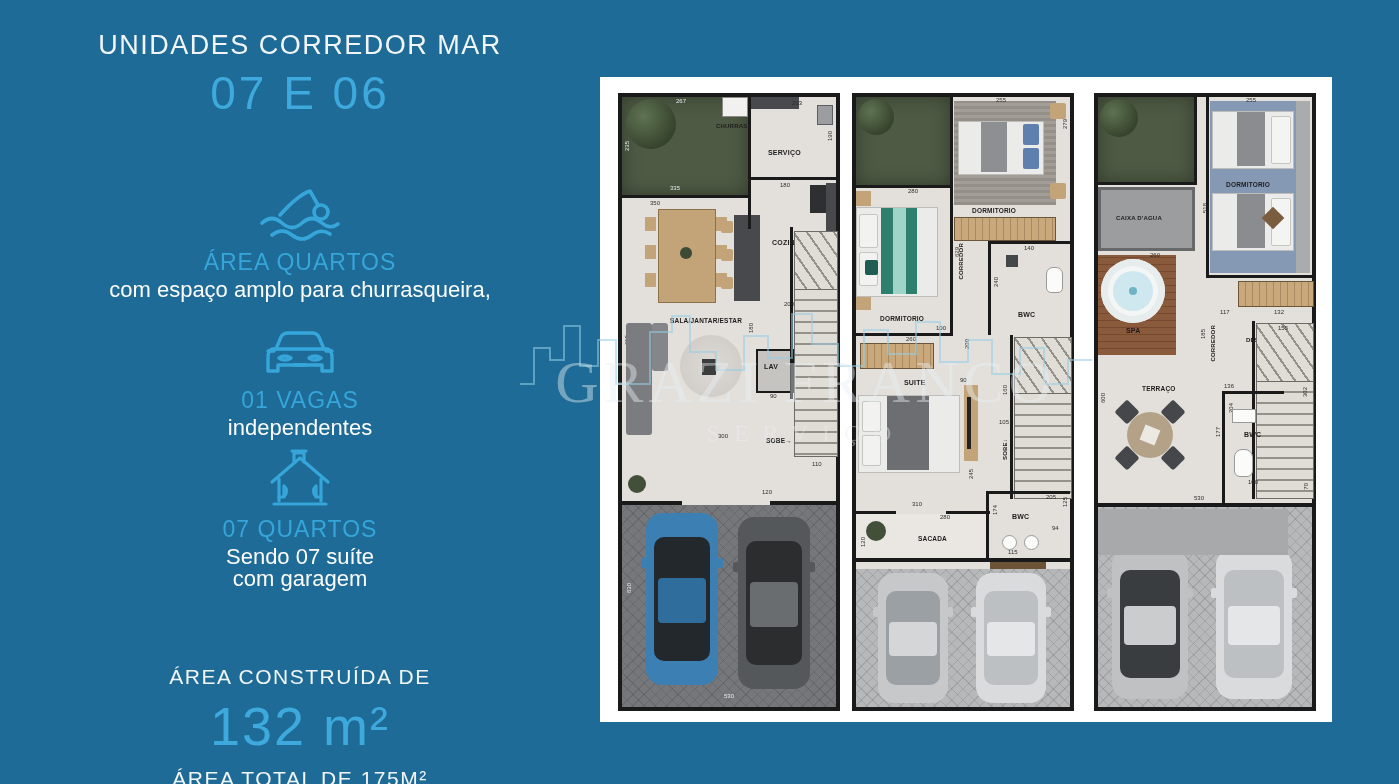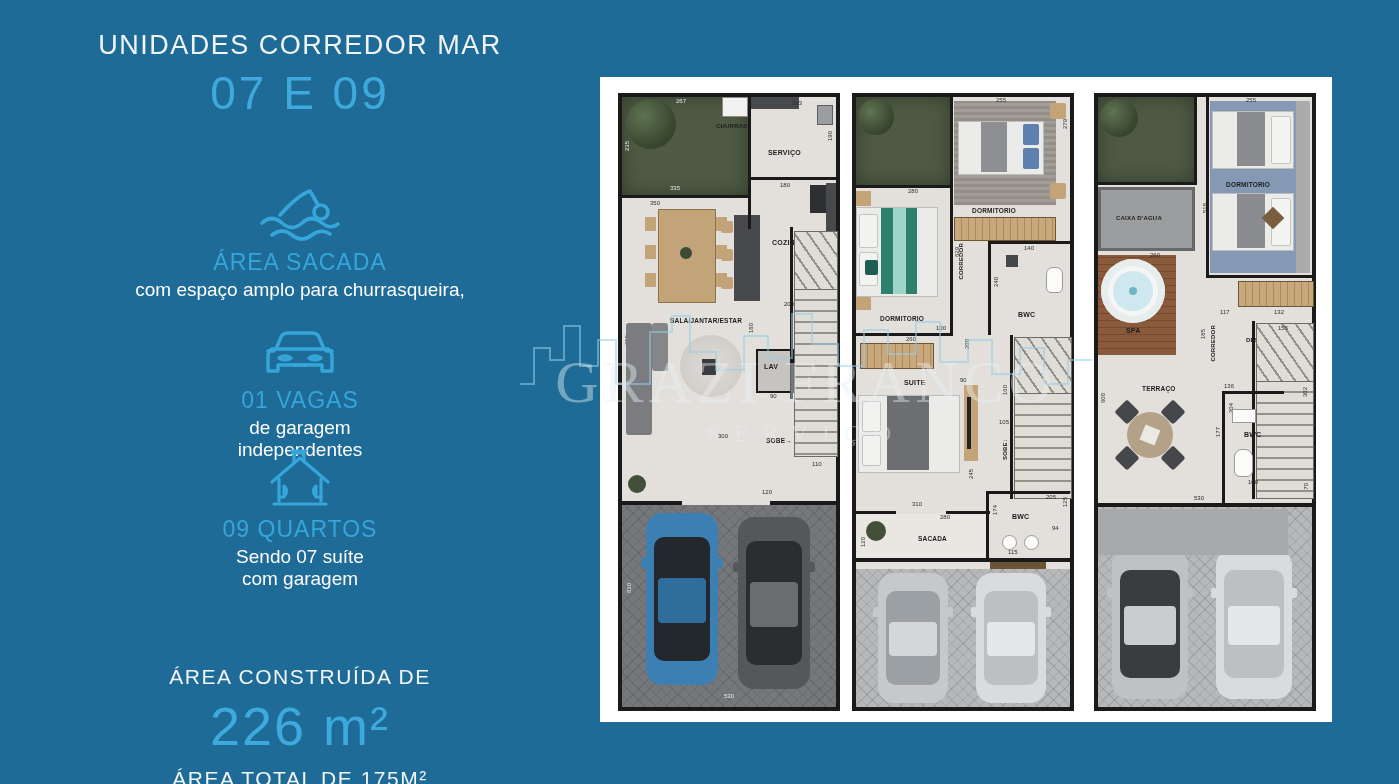--- a/index.html
+++ b/index.html
@@ -9,21 +9,21 @@
     font-family:"Liberation Sans",sans-serif;
     -webkit-font-smoothing:antialiased;
   }
   .abs{position:absolute;}
   
   .side-block{position:absolute;left:0;width:600px;text-align:center;color:#fff;}
   .side-title{top:30px;font-size:27px;font-weight:400;letter-spacing:1.5px;color:#f2f5f7;}
   .side-units{top:66px;font-size:46px;font-weight:300;letter-spacing:3px;color:#3ea9dc;}
   .feature .f-icon{display:block;margin:0 auto 6px auto;}
   .feature .f-head{font-size:23px;letter-spacing:1px;color:#36a6da;font-weight:400;margin-bottom:3px;}
-  .feature .f-line{font-size:19px;line-height:22px;color:#fdfdfd;}
+  .feature .f-line{font-size:22px;line-height:22px;color:#fdfdfd;}
   .area-label{font-size:21px;letter-spacing:1.5px;color:#f2f5f7;}
   .area-value{font-size:54px;font-weight:300;letter-spacing:2px;color:#3ea9dc;margin:6px 0 10px 0;}
   
   .card{position:absolute;left:600px;top:77px;width:732px;height:645px;background:#ffffff;}
   .plan{position:absolute;top:16px;width:222px;height:618px;background:#e3e0db;border:4px solid #1a1a1a;box-sizing:border-box;}
   .wall{position:absolute;background:#1a1a1a;}
   .grass{position:absolute;background:#4e5a44;box-shadow:inset 0 0 18px rgba(0,0,0,.35);}
   .tree{position:absolute;border-radius:50%;background:radial-gradient(circle at 35% 35%,#5f7352,#36432d 72%);}
   .rm{position:absolute;font-size:7px;font-weight:700;color:#1d1d1d;letter-spacing:.2px;white-space:nowrap;}
   .dm{position:absolute;font-size:6px;font-weight:400;color:#2e2e2e;white-space:nowrap;}
@@ -56,65 +56,64 @@
   .c-gray{background:#bfc1c3;} .c-gray .glass{background:#3a3d40;} .c-gray .roof{background:#caccce;} .c-gray .mir{background:#bfc1c3;}
   
   .watermark{position:absolute;left:520px;top:296px;width:572px;height:190px;z-index:10;pointer-events:none;text-align:center;}
   .wm-name{position:absolute;left:0;top:52px;width:100%;font-family:"Liberation Serif",serif;font-size:60px;letter-spacing:5px;color:rgba(232,239,244,.44);white-space:nowrap;}
   .wm-sub{position:absolute;left:0;top:124px;width:100%;font-family:"Liberation Serif",serif;font-size:24px;letter-spacing:14px;color:rgba(232,239,244,.40);}
 </style>
 </head>
 <body>
 
 <div class="side-block side-title">UNIDADES CORREDOR  MAR</div>
-<div class="side-block side-units">07 E 09</div>
+<div class="side-block side-units">07 E 06</div>
 
 <div class="side-block feature" style="top:185px;">
   <svg class="f-icon" width="84" height="58" viewBox="0 0 84 58" fill="none" stroke="#36a6da" stroke-width="3.6" stroke-linecap="round" stroke-linejoin="round">
     <path d="M22 30 Q40 10 52 6 L60 20"></path>
     <circle cx="63" cy="27" r="7"></circle>
     <path d="M4 38 q10 -9 20 0 q10 9 20 0 q10 -9 20 0 q8 7 16 1"></path>
     <path d="M14 50 q10 -8 20 0 q10 8 20 0 q9 -7 18 -1"></path>
   </svg>
-  <div class="f-head">ÁREA SACADA</div>
+  <div class="f-head">ÁREA QUARTOS</div>
   <div class="f-line">com espaço amplo para churrasqueira,</div>
 </div>
 
 <div class="side-block feature" style="top:325px;">
   <svg class="f-icon" width="72" height="56" viewBox="0 0 72 56" fill="none" stroke="#36a6da" stroke-width="3.4" stroke-linecap="round" stroke-linejoin="round">
     <path d="M12 24 l5 -12 q2 -4 7 -4 h24 q5 0 7 4 l5 12"></path>
     <path d="M8 24 h56 q4 2 4 8 v14 h-10 v-6 h-44 v6 h-10 v-14 q0 -6 4 -8 z"></path>
     <path d="M15 33 q6 -4 12 0 q-6 4 -12 0 z"></path>
     <path d="M45 33 q6 -4 12 0 q-6 4 -12 0 z"></path>
     <path d="M30 40 h12"></path>
     <path d="M4 26 h6 M62 26 h6"></path>
   </svg>
   <div class="f-head">01 VAGAS</div>
-  <div class="f-line">de garagem</div>
   <div class="f-line">independentes</div>
 </div>
 
 <div class="side-block feature" style="top:448px;">
   <svg class="f-icon" width="64" height="62" viewBox="0 0 64 62" fill="none" stroke="#36a6da" stroke-width="3.2" stroke-linecap="round" stroke-linejoin="round">
     <path d="M26 14 v-9 h10 v9"></path>
     <path d="M24 3 h14"></path>
     <path d="M4 34 L32 10 L60 34"></path>
     <path d="M11 31 v22 M53 31 v22"></path>
     <path d="M6 56 h52"></path>
     <path d="M16 38 q5 5 0 11 h-5 M16 38 v11"></path>
     <path d="M48 38 q-5 5 0 11 h5 M48 38 v11"></path>
   </svg>
-  <div class="f-head">09 QUARTOS</div>
+  <div class="f-head">07 QUARTOS</div>
   <div class="f-line">Sendo 07 suíte</div>
   <div class="f-line">com garagem</div>
 </div>
 
 <div class="side-block" style="top:665px;">
   <div class="area-label">ÁREA CONSTRUÍDA DE</div>
-  <div class="area-value">226 m²</div>
+  <div class="area-value">132 m²</div>
   <div class="area-label">ÁREA TOTAL DE 175M²</div>
 </div>
 
 <div class="card">
 
   <div class="plan" style="left:18px;">
     <div class="grass" style="left:0;top:0;width:126px;height:98px;">
       <div class="tree" style="left:4px;top:2px;width:50px;height:50px;"></div>
     </div>
     <span class="dm light" style="left:54px;top:1px;">267</span>

